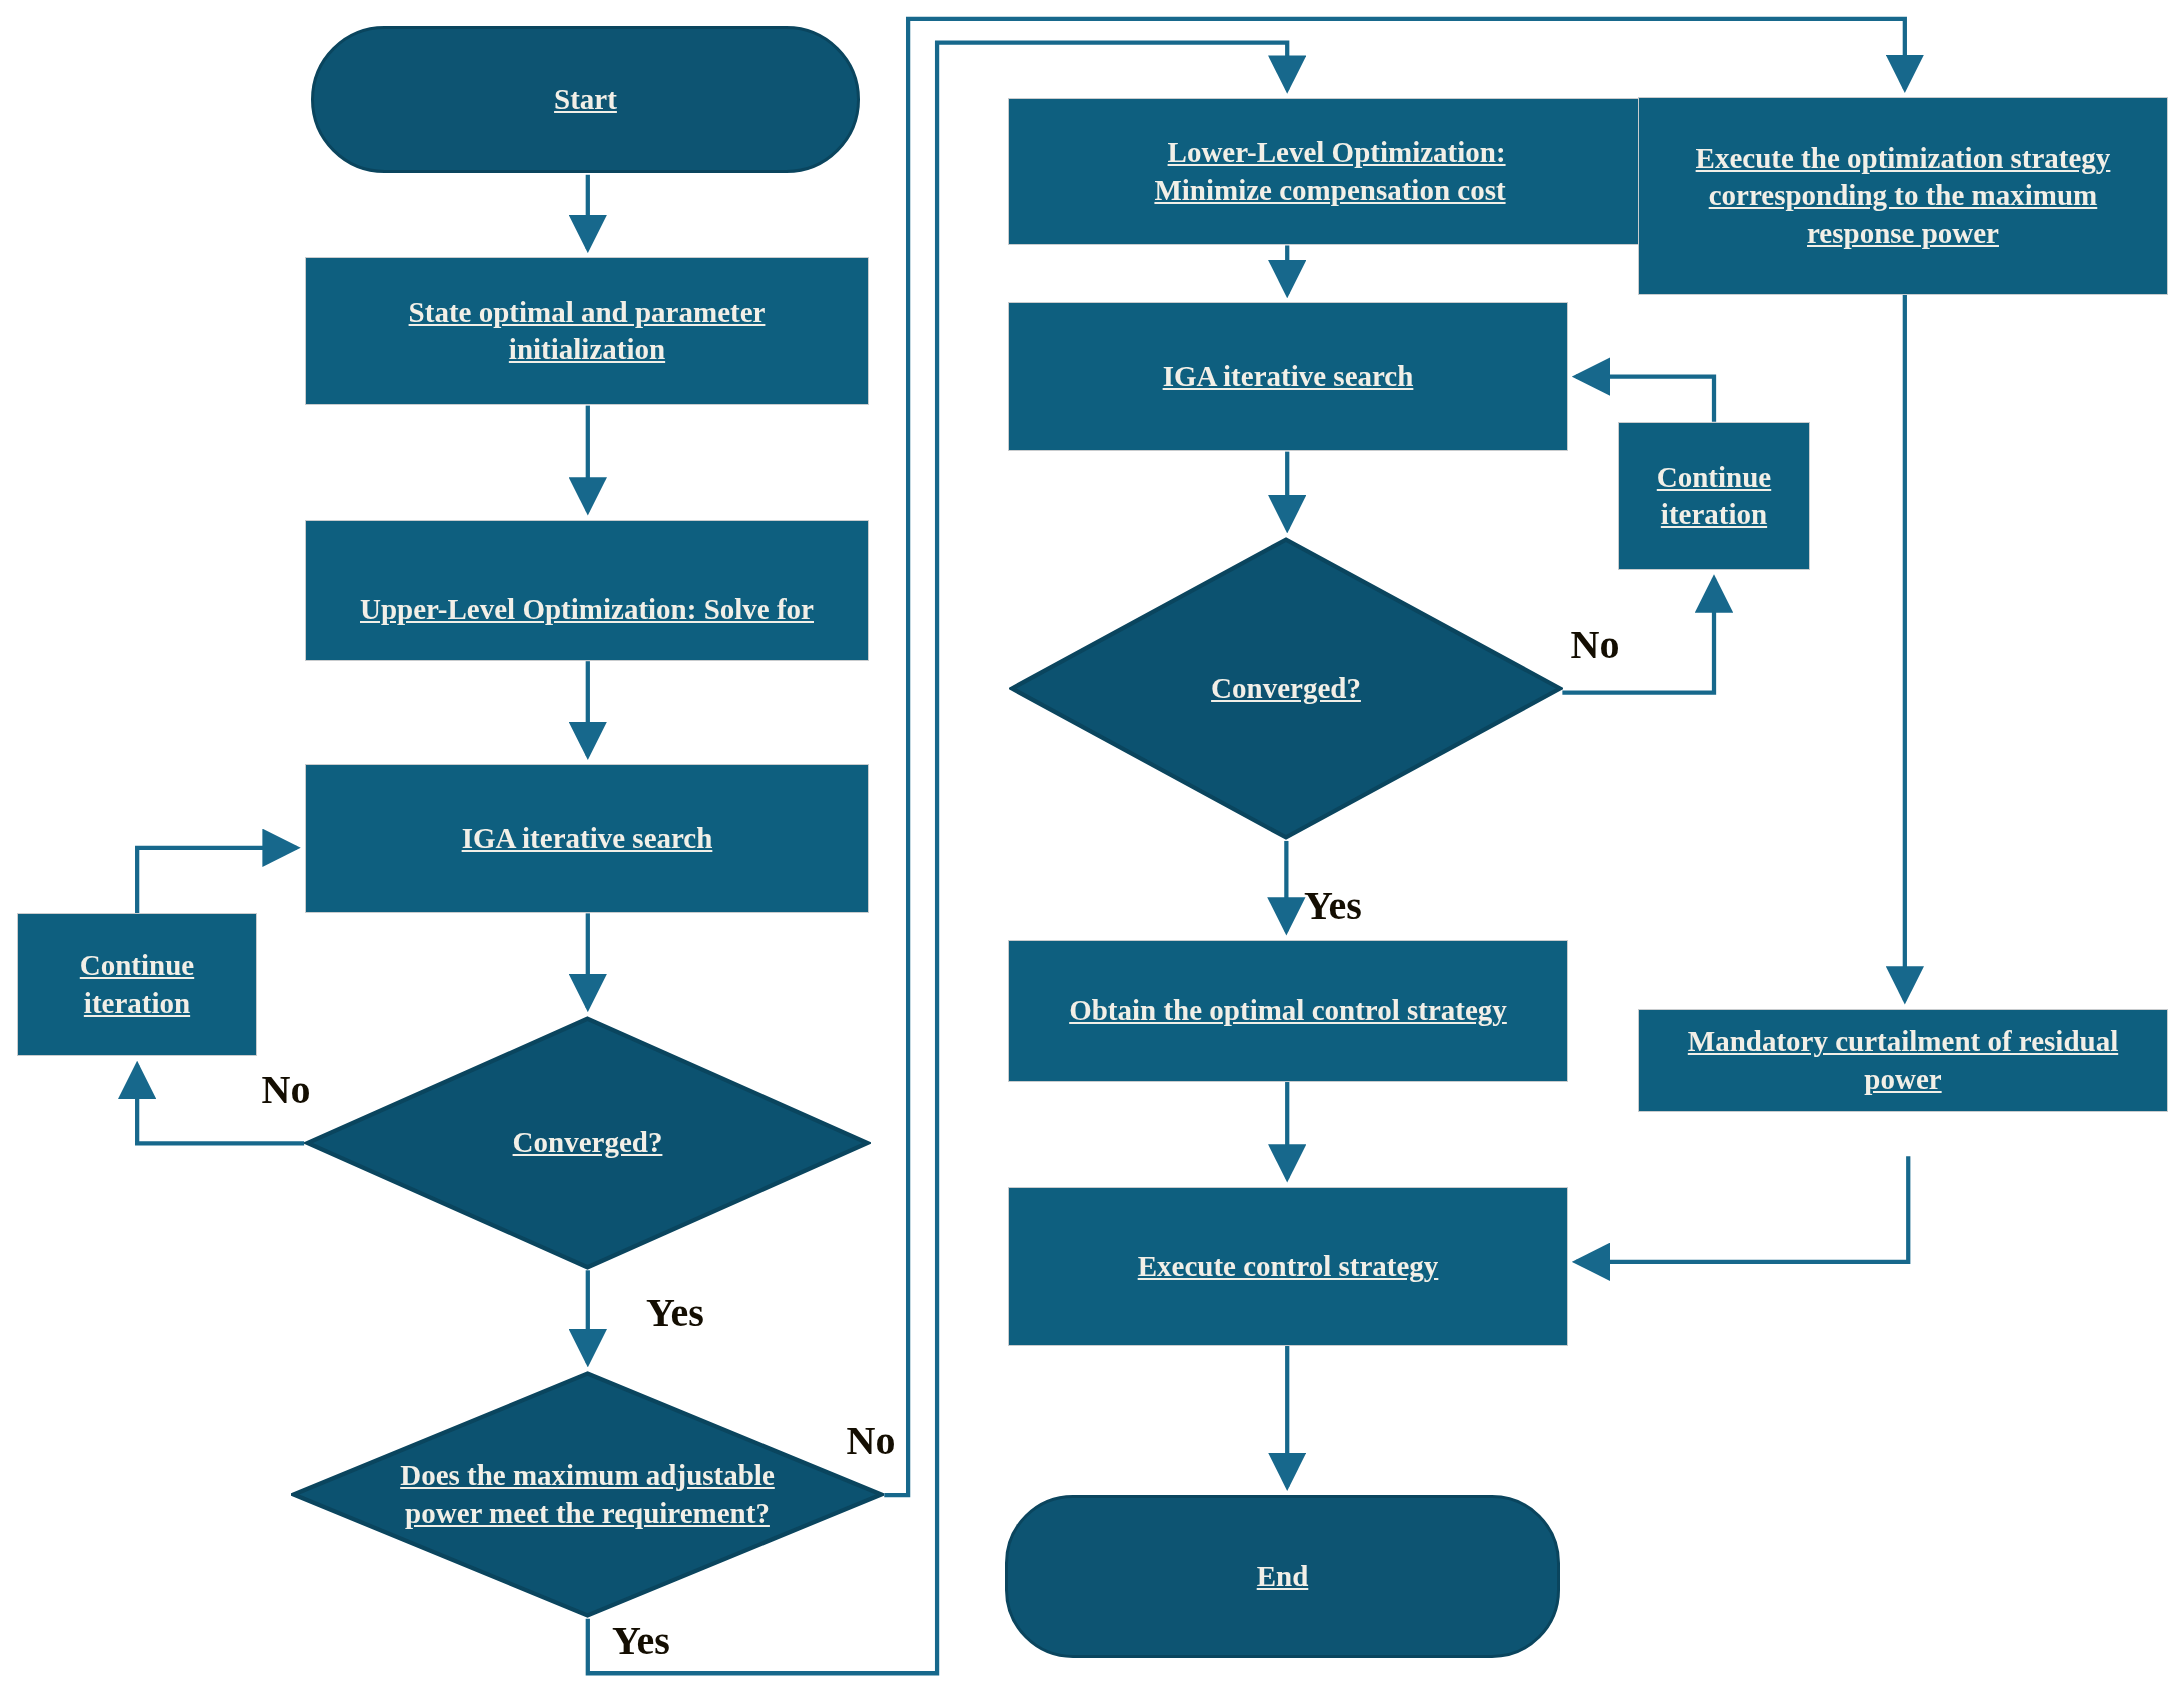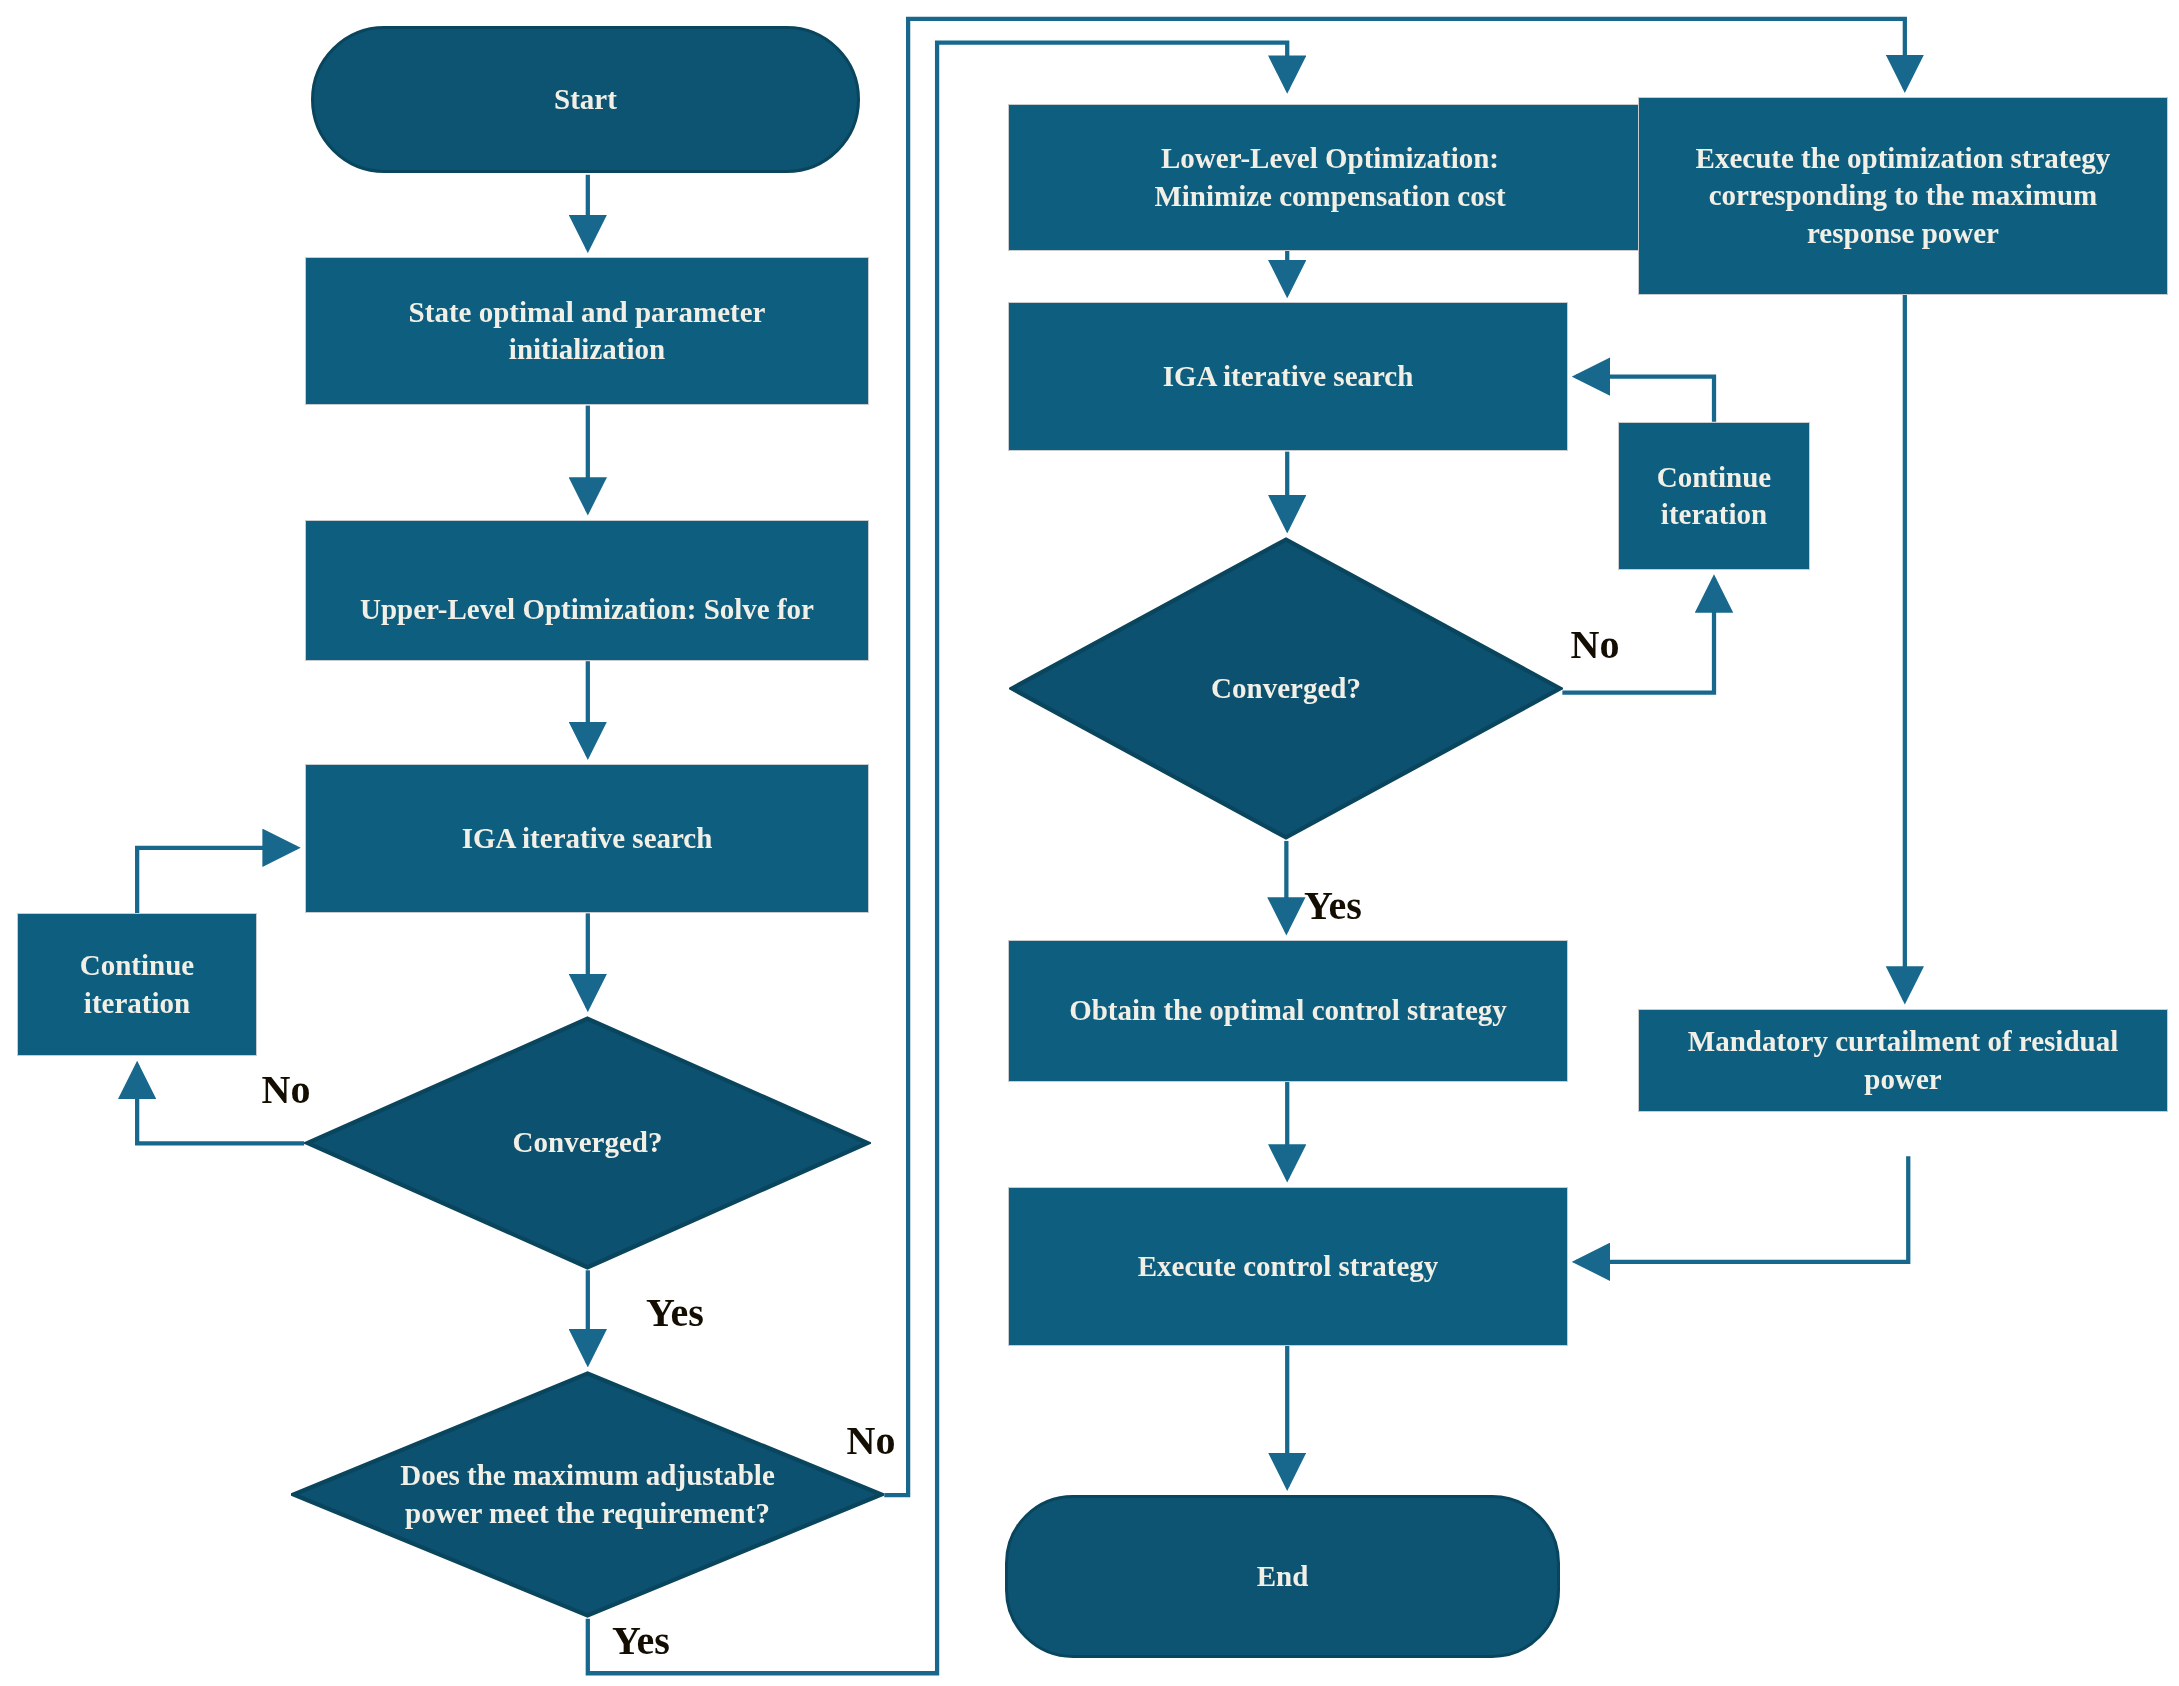--- a/index.html
+++ b/index.html
@@ -23,20 +23,21 @@
   #wires{position:absolute;left:0;top:0;width:2180px;height:1687px;}
   .node{
     position:absolute;
     display:flex;align-items:center;justify-content:center;
     text-align:center;
     color:var(--label);
     font-weight:bold;
     font-size:29px;
     line-height:1.28;
     box-sizing:border-box;
+    text-decoration:underline;
   }
   .rect{
     background:var(--rect-fill);
     border:1.7px solid var(--rect-border);
   }
   .pill{
     background:var(--pill-fill);
     border:3.4px solid var(--dark-border);
   }
   .diamond{background:transparent;border:none;}
@@ -138,21 +139,21 @@
   </div>
 
   <div class="node diamond" style="left:291px;top:1371px;width:593px;height:247px;">
     <svg viewBox="0 0 696 290">
       <polygon points="348,3 693,145 348,287 3,145" fill="#0C5270" stroke="#0A455E" stroke-width="5"></polygon>
     </svg>
     <span class="label">Does the maximum adjustable
 power meet the requirement?</span>
   </div>
 
-  <div class="node rect" style="left:1008px;top:104px;width:644px;height:147px;">
+  <div class="node rect" style="left:1008px;top:98px;width:644px;height:147px;text-align:right;">
     <span class="label">Lower-Level Optimization:
 Minimize compensation cost</span>
   </div>
 
   <div class="node rect" style="left:1008px;top:302px;width:560px;height:149px;">
     <span class="label">IGA iterative search</span>
   </div>
 
   <div class="node diamond" style="left:1009px;top:537px;width:554px;height:303px;">
     <svg viewBox="0 0 650 356">

